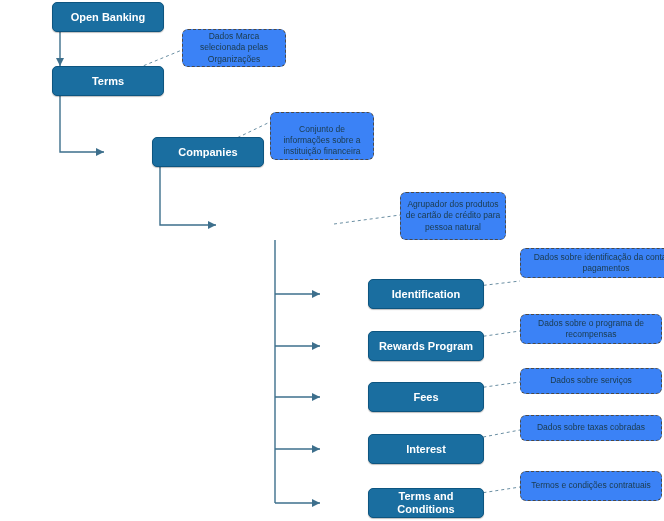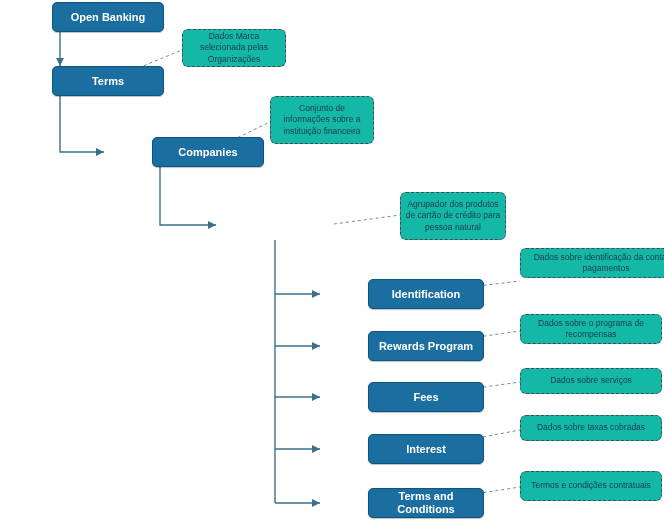--- a/index.html
+++ b/index.html
@@ -38,21 +38,21 @@
     align-items: center;
     justify-content: center;
     text-align: center;
     line-height: 1.15;
     box-shadow: 0 1px 1px rgba(0,0,0,0.25);
     margin-left: 48px;
   }
   .note {
     position: absolute;
     box-sizing: border-box;
-    background: #14b8a6;
+    background: #3b82f6;
     border: 1px dashed #4a4a4a;
     border-radius: 6px;
     color: #1b3a4b;
     font-size: 8.5px;
     display: flex;
     align-items: center;
     justify-content: center;
     text-align: center;
     line-height: 1.3;
     padding: 2px 4px;
@@ -123,21 +123,21 @@
   </div>
 
   <div class="node" style="left:320px; top:488px; width:116px; height:30px;">
     <span>Terms and Conditions</span>
   </div>
 
   <div class="note" style="left:182px; top:29px; width:104px; height:38px;">
     <span>Dados Marca selecionada pelas Organizações</span>
   </div>
 
-  <div class="note" style="left:270px; top:96px; width:104px; height:48px;">
+  <div class="note" style="left:270px; top:112px; width:104px; height:48px;align-items:flex-end;">
     <span>Conjunto de informações sobre a instituição financeira</span>
   </div>
 
   <div class="note" style="left:400px; top:192px; width:106px; height:48px;">
     <span>Agrupador dos produtos de cartão de crédito para pessoa natural</span>
   </div>
 
   <div class="note" style="left:520px; top:248px; width:172px; height:30px;">
     <span>Dados sobre identificação da conta de pagamentos</span>
   </div>

